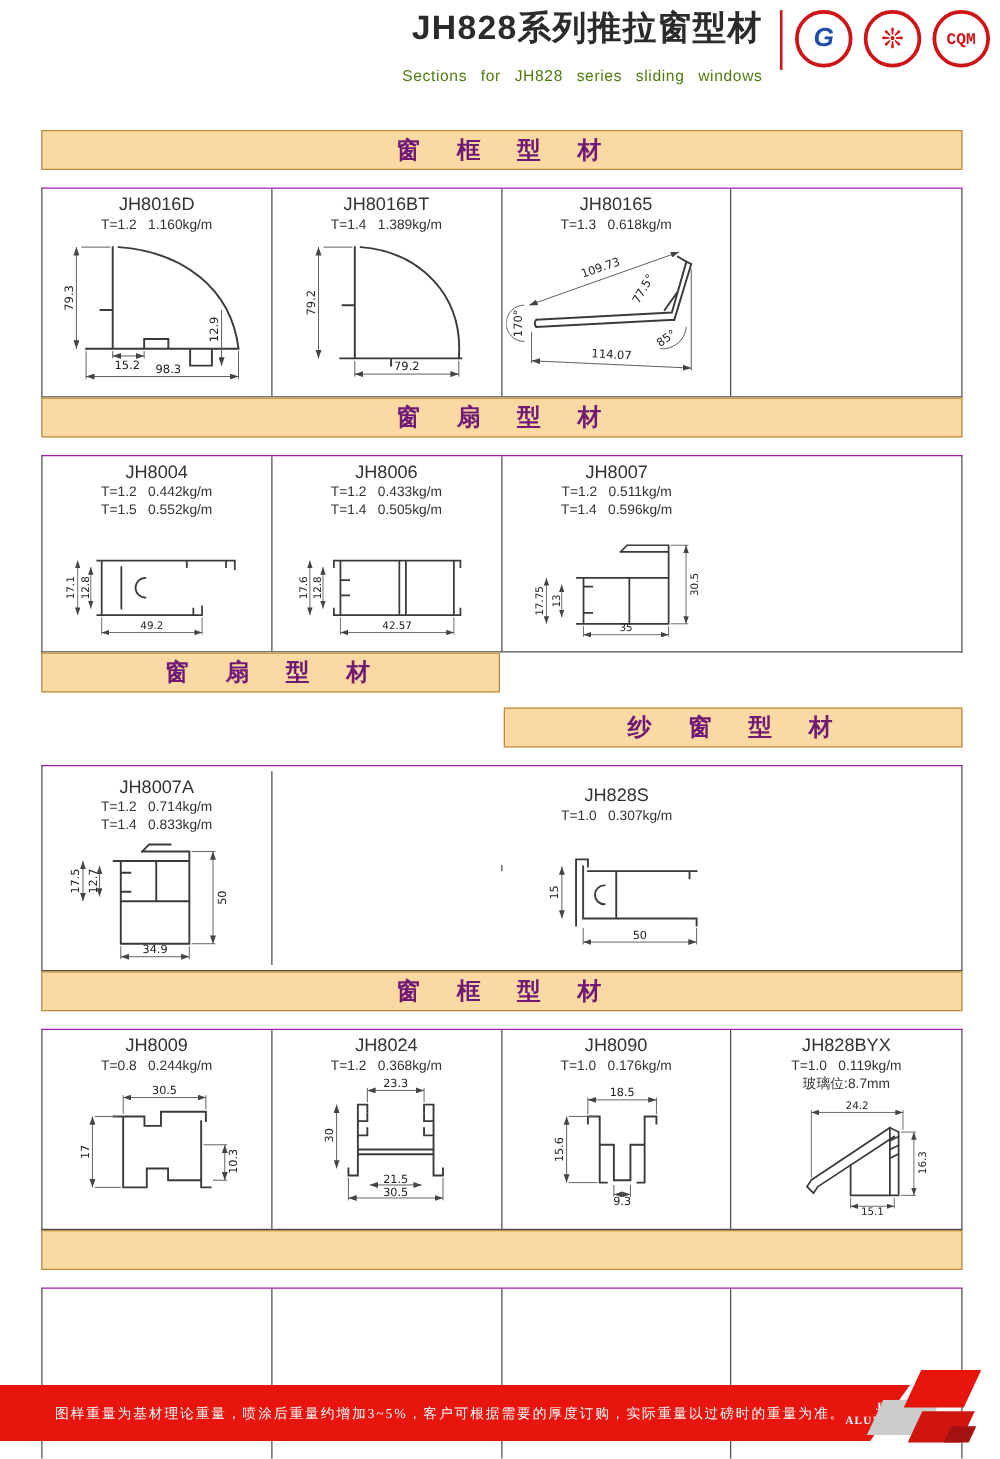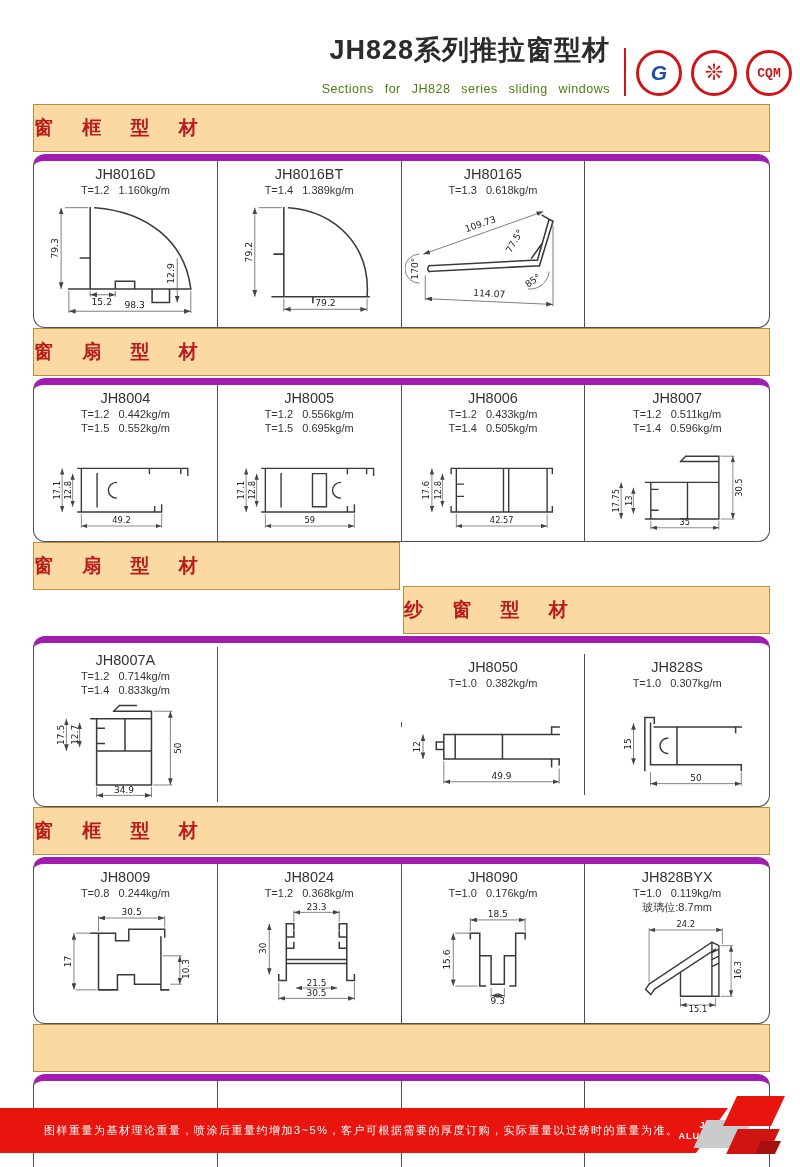--- a/index.html
+++ b/index.html
@@ -1,54 +1,54 @@
 <!DOCTYPE html>
 <html><head>
 <meta charset="utf-8">
 <style>
   html,body{margin:0;padding:0;background:#fff;}
   .page{position:relative;width:800px;height:1167px;background:#fff;overflow:hidden;
         font-family:"Liberation Sans","DejaVu Sans",sans-serif;color:#222;}
 
   
-  .page-header{position:absolute;top:36px;right:8px;display:flex;align-items:flex-end;}
+  .page-header{position:absolute;top:8px;right:8px;display:flex;align-items:flex-start;}
   .title-block{text-align:right;margin-right:12px;}
   .title{font-size:27px;font-weight:bold;color:#2b2b2b;letter-spacing:1px;line-height:1.05;}
   .subtitle{font-size:12.5px;color:#4d7c0f;word-spacing:7px;letter-spacing:.5px;margin-top:18px;}
   .hdr-divider{width:2px;height:48px;background:#cf1418;margin:0 10px 0 2px;}
   .logos{display:flex;align-items:center;gap:9px;}
   .logo{width:46px;height:46px;border:3px solid #cf1418;border-radius:50%;
         display:flex;align-items:center;justify-content:center;box-sizing:border-box;background:#fff;}
   .logo .g{color:#1f4da8;font-weight:bold;font-style:italic;font-size:21px;}
   .logo .seal{color:#cf1418;font-size:22px;line-height:1;}
   .logo .cqm{color:#cf1418;font-weight:bold;font-size:13px;letter-spacing:0;font-family:Liberation Mono, monospace;}
 
   
   .catalog{position:absolute;left:33px;top:104px;width:737px;}
   .band-row{display:flex;}
-  .band{flex:1;height:48px;background:#fad9a2;border:1px solid #b98b43;box-sizing:border-box;
-        display:flex;align-items:center;
-        font-size:19px;font-weight:bold;color:#b91c1c;letter-spacing:5px;word-spacing:14px;}
+  .band{flex:1;height:32px;background:#fad9a2;border:1px solid #b98b43;box-sizing:border-box;
+        display:flex;align-items:center;justify-content:center;
+        font-size:19px;font-weight:bold;color:#701a75;letter-spacing:5px;word-spacing:14px;}
   .band + .band{margin-left:3px;margin-top:44px;}
   .row{display:flex;border:1px solid #4f4f4f;border-top:none;background:#fff;}
-  .band-row + .row{border-top:7px solid #a21caf;margin-top:2px;border-radius:12px;}
+  .band-row + .row{border-top:1px solid #a21caf;margin-top:14px;}
   .cell{width:25%;box-sizing:border-box;border-right:1px solid #4f4f4f;text-align:center;padding-top:5px;}
   .cell:last-child{border-right:none;}
   .r1{height:166px;} .r2{height:156px;} .r3{height:163px;align-items:center;} .r4{height:159px;justify-content:flex-end;} .r5{height:157px;}
   .model{font-size:14.5px;color:#333;line-height:1.2;}
   .spec{font-size:11px;color:#333;line-height:1.28;white-space:pre;}
   svg.draw{display:block;margin:1px auto 0;}
   svg .pf{stroke:#3a3a3a;stroke-width:1.6;fill:none;stroke-linejoin:miter;stroke-linecap:square;}
   svg .dl{stroke:#5a5a5a;stroke-width:.8;fill:none;}
   svg text.dm{font-size:9.5px;fill:#222;text-anchor:middle;font-family:"DejaVu Sans",sans-serif;}
 
   
   .footer-band{position:absolute;left:0;top:1108px;width:728px;height:45px;background:#e8140e;
                clip-path:polygon(0 0,100% 0,calc(100% - 32px) 100%,0 100%);
-               display:flex;align-items:center;color:#fff;z-index:1;}
+               display:flex;align-items:center;color:#fff;z-index:1;font-family:Liberation Serif, serif;}
   .footer-note{font-size:11px;letter-spacing:1.5px;padding-left:44px;white-space:nowrap;}
   .brand{margin-left:auto;text-align:right;font-size:9px;font-weight:bold;letter-spacing:1px;line-height:1.15;}
   .brand-sep{width:1.5px;height:26px;background:#fff;margin:0 8px 0 9px;}
   .page-num{font-size:27px;font-weight:bold;margin-right:52px;}
   .footer-logo{position:absolute;right:6px;top:1094px;width:100px;height:70px;z-index:2;}
   .pg{position:absolute;transform:skewX(-25deg);}
   .pg.gray{left:6px;top:26px;width:46px;height:28px;background:#c9cbcd;}
   .pg.red1{left:36px;top:2px;width:48px;height:30px;background:#e8140e;}
   .pg.red2{left:38px;top:35px;width:42px;height:25px;background:#d01511;}
   .pg.red3{left:64px;top:47px;width:20px;height:13px;background:#a31110;}
@@ -166,35 +166,20 @@
           <line class="dl" x1="16" y1="36" x2="16" y2="86" marker-start="url(#ar)" marker-end="url(#ar)"></line>
           <text class="dm" transform="rotate(-90 10 61)" x="10" y="64">17.1</text>
           <line class="dl" x1="28" y1="42" x2="28" y2="80" marker-start="url(#ar)" marker-end="url(#ar)"></line>
           <text class="dm" transform="rotate(-90 23 61)" x="23" y="64">12.8</text>
           <line class="dl" x1="38" y1="102" x2="130" y2="102" marker-start="url(#ar)" marker-end="url(#ar)"></line>
           <path class="dl" d="M38,88 V104 M130,88 V104"></path>
           <text class="dm" x="84" y="99">49.2</text>
         </svg>
       </div>
 
-      <div class="cell">
-        <div class="model">JH8005</div>
-        <div class="spec">T=1.2   0.556kg/m</div>
-        <div class="spec">T=1.5   0.695kg/m</div>
-        <svg class="draw" width="176" height="96" viewBox="0 0 176 110">
-          <path class="pf" d="M38,36 H162 M162,36 V44 M154,36 V42 M132,36 V42 M38,36 V86 M56,42 V80 M34,36 H38 M34,86 H38 M92,42 H108 M92,42 V80 M108,42 V80 M92,80 H108 M124,52 A9,9 0 1 0 124,70 M38,86 H140 M140,86 V78 M132,86 V80"></path>
-          <line class="dl" x1="16" y1="36" x2="16" y2="86" marker-start="url(#ar)" marker-end="url(#ar)"></line>
-          <text class="dm" transform="rotate(-90 10 61)" x="10" y="64">17.1</text>
-          <line class="dl" x1="28" y1="42" x2="28" y2="80" marker-start="url(#ar)" marker-end="url(#ar)"></line>
-          <text class="dm" transform="rotate(-90 23 61)" x="23" y="64">12.8</text>
-          <line class="dl" x1="38" y1="102" x2="140" y2="102" marker-start="url(#ar)" marker-end="url(#ar)"></line>
-          <path class="dl" d="M38,88 V104 M140,88 V104"></path>
-          <text class="dm" x="89" y="99">59</text>
-        </svg>
-      </div>
 
       <div class="cell">
         <div class="model">JH8006</div>
         <div class="spec">T=1.2   0.433kg/m</div>
         <div class="spec">T=1.4   0.505kg/m</div>
         <svg class="draw" width="176" height="96" viewBox="0 0 176 110">
           <path class="pf" d="M46,36 H150 V86 H46 Z M100,36 V86 M106,36 V86 M46,36 L40,36 M40,36 V42 M150,36 L156,36 M156,36 V42 M150,86 L156,86 M156,86 V80 M46,86 L40,86 M40,86 V80 M46,54 H54 M46,68 H54"></path>
           <line class="dl" x1="18" y1="36" x2="18" y2="86" marker-start="url(#ar)" marker-end="url(#ar)"></line>
           <text class="dm" transform="rotate(-90 12 61)" x="12" y="64">17.6</text>
           <line class="dl" x1="30" y1="42" x2="30" y2="80" marker-start="url(#ar)" marker-end="url(#ar)"></line>
@@ -250,32 +235,20 @@
           <path class="dl" d="M118,14 H138 M118,92 H138"></path>
           <text class="dm" transform="rotate(-90 144 53)" x="144" y="56">50</text>
           <line class="dl" x1="58" y1="103" x2="116" y2="103" marker-start="url(#ar)" marker-end="url(#ar)"></line>
           <path class="dl" d="M58,94 V105 M116,94 V105"></path>
           <text class="dm" x="87" y="100">34.9</text>
         </svg>
       </div>
 
       <div class="cell"></div>
 
-      <div class="cell">
-        <div class="model">JH8050</div>
-        <div class="spec">T=1.0   0.382kg/m</div>
-        <svg class="draw" width="176" height="104" viewBox="0 0 176 110">
-          <path class="pf" d="M36,46 H158 M150,38 V46 M150,38 H158 M36,46 V72 M28,54 H36 M28,62 H36 M28,54 V62 M36,72 H158 M150,72 V80 M158,72 V78 M98,46 V72 M48,46 V72"></path>
-          <line class="dl" x1="14" y1="46" x2="14" y2="72" marker-start="url(#ar)" marker-end="url(#ar)"></line>
-          <text class="dm" transform="rotate(-90 8 59)" x="8" y="62">12</text>
-          <line class="dl" x1="36" y1="96" x2="158" y2="96" marker-start="url(#ar)" marker-end="url(#ar)"></line>
-          <path class="dl" d="M36,74 V98 M158,82 V98"></path>
-          <text class="dm" x="97" y="93">49.9</text>
-        </svg>
-      </div>
 
       <div class="cell">
         <div class="model">JH828S</div>
         <div class="spec">T=1.0   0.307kg/m</div>
         <svg class="draw" width="176" height="104" viewBox="0 0 176 110">
           <path class="pf" d="M54,34 V28 H64 V34 M54,34 V84 M60,34 V78 M64,38 H156 M150,38 V44 M78,50 A8,8 0 1 0 78,66 M88,38 V78 M60,78 H156 M156,78 V84"></path>
           <line class="dl" x1="42" y1="34" x2="42" y2="78" marker-start="url(#ar)" marker-end="url(#ar)"></line>
           <text class="dm" transform="rotate(-90 36 56)" x="36" y="59">15</text>
           <line class="dl" x1="60" y1="98" x2="156" y2="98" marker-start="url(#ar)" marker-end="url(#ar)"></line>
           <path class="dl" d="M60,86 V100 M156,86 V100"></path>

